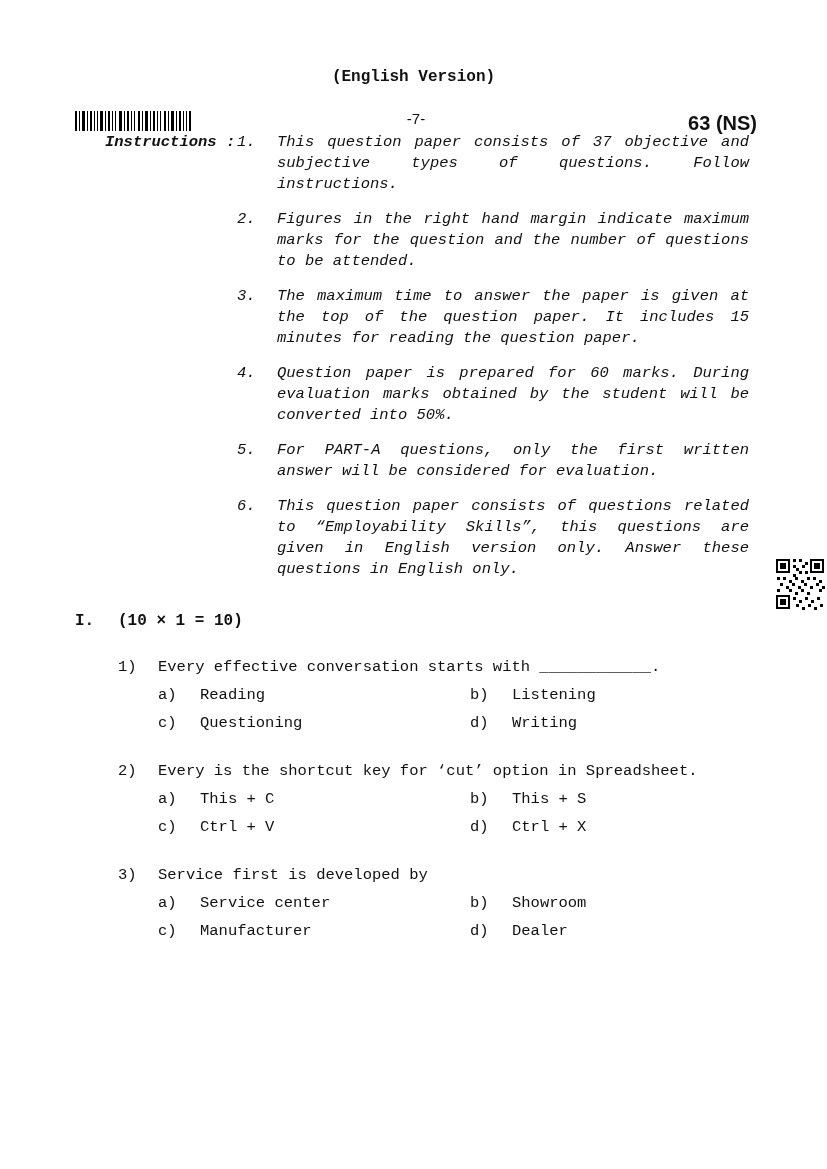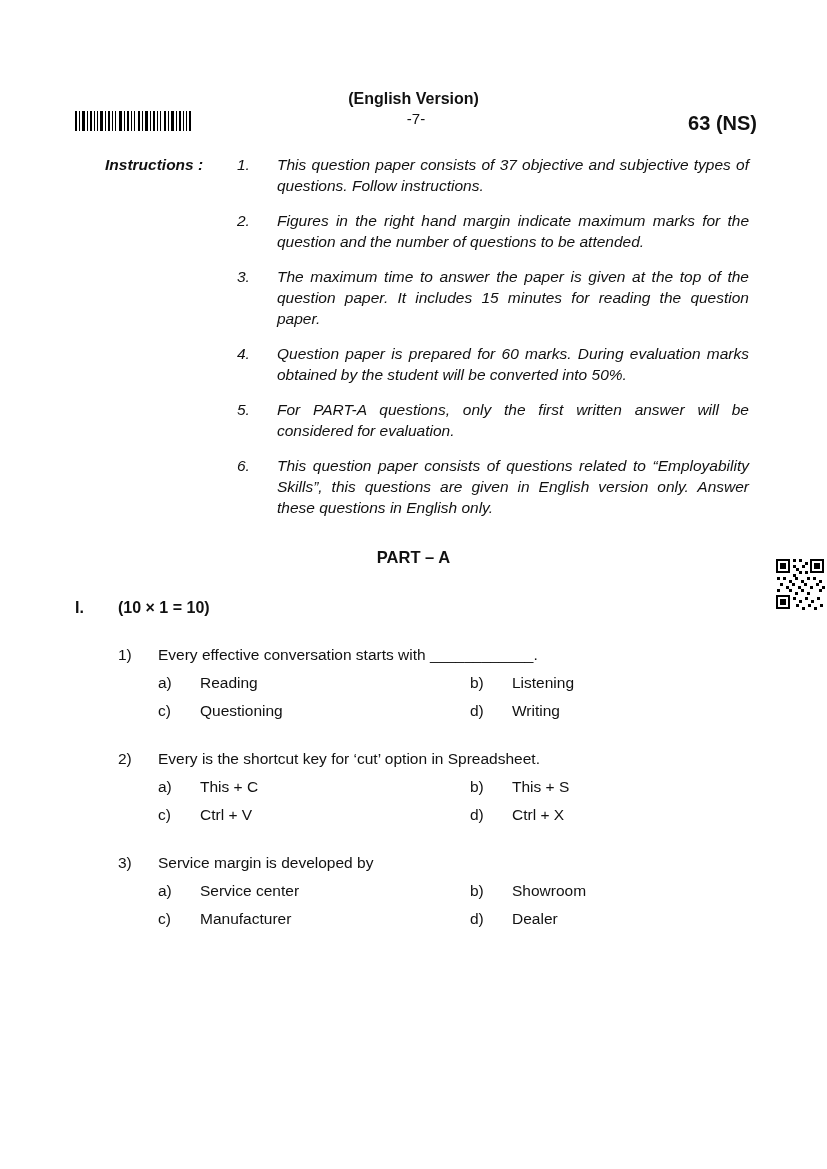--- a/index.html
+++ b/index.html
@@ -14,21 +14,21 @@
     font-size: 15.5px;
     overflow: hidden;
   }
 
   
   .header { position: absolute; top: 110px; left: 75px; right: 70px; height: 26px; }
   .barcode { position: absolute; left: 0; top: 1px; }
   .page-num { position: absolute; left: 0; right: 0; top: 0; text-align: center; font-size: 15px; }
   .paper-code { position: absolute; right: 0; top: 2px; font-weight: bold; font-size: 20px; }
 
-  .content { padding-top: 90px; }
+  .content { padding-top: 68px; font-family: Liberation Mono, monospace; }
 
   .version-heading {
     text-align: center;
     font-weight: bold;
     font-size: 16px;
   }
 
   
   .instructions {
     position: relative;
@@ -213,21 +213,20 @@
       <div class="inst-item">
         <span class="inst-num">5.</span>
         <span class="inst-text">For PART-A questions, only the first written answer will be considered for evaluation.</span>
       </div>
       <div class="inst-item">
         <span class="inst-num">6.</span>
         <span class="inst-text">This question paper consists of questions related to “Employability Skills”, this questions are given in English version only. Answer these questions in English only.</span>
       </div>
     </div>
 
-    <div class="part-heading">PART – A</div>
 
     <div class="section-row">
       <span class="section-roman">I.</span>
       <span class="section-marks">(10 × 1 = 10)</span>
     </div>
 
     <div class="question">
       <div class="q-row">
         <span class="q-num">1)</span>
         <span class="q-text">Every effective conversation starts with ____________.</span>
@@ -273,21 +272,21 @@
         <div class="option">
           <span class="opt-label">d)</span>
           <span class="opt-text">Ctrl + X</span>
         </div>
       </div>
     </div>
 
     <div class="question">
       <div class="q-row">
         <span class="q-num">3)</span>
-        <span class="q-text">Service margin is developed by</span>
+        <span class="q-text">Service first is developed by</span>
       </div>
       <div class="opt-grid">
         <div class="option">
           <span class="opt-label">a)</span>
           <span class="opt-text">Service center</span>
         </div>
         <div class="option">
           <span class="opt-label">b)</span>
           <span class="opt-text">Showroom</span>
         </div>

